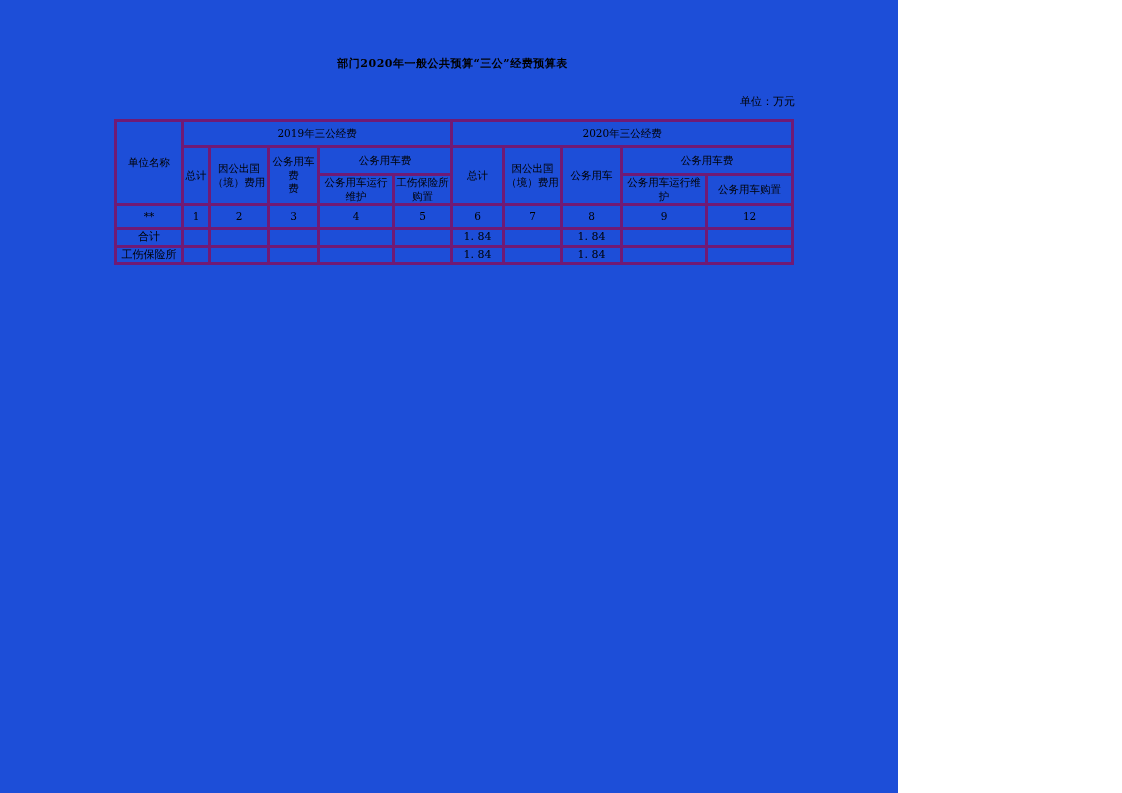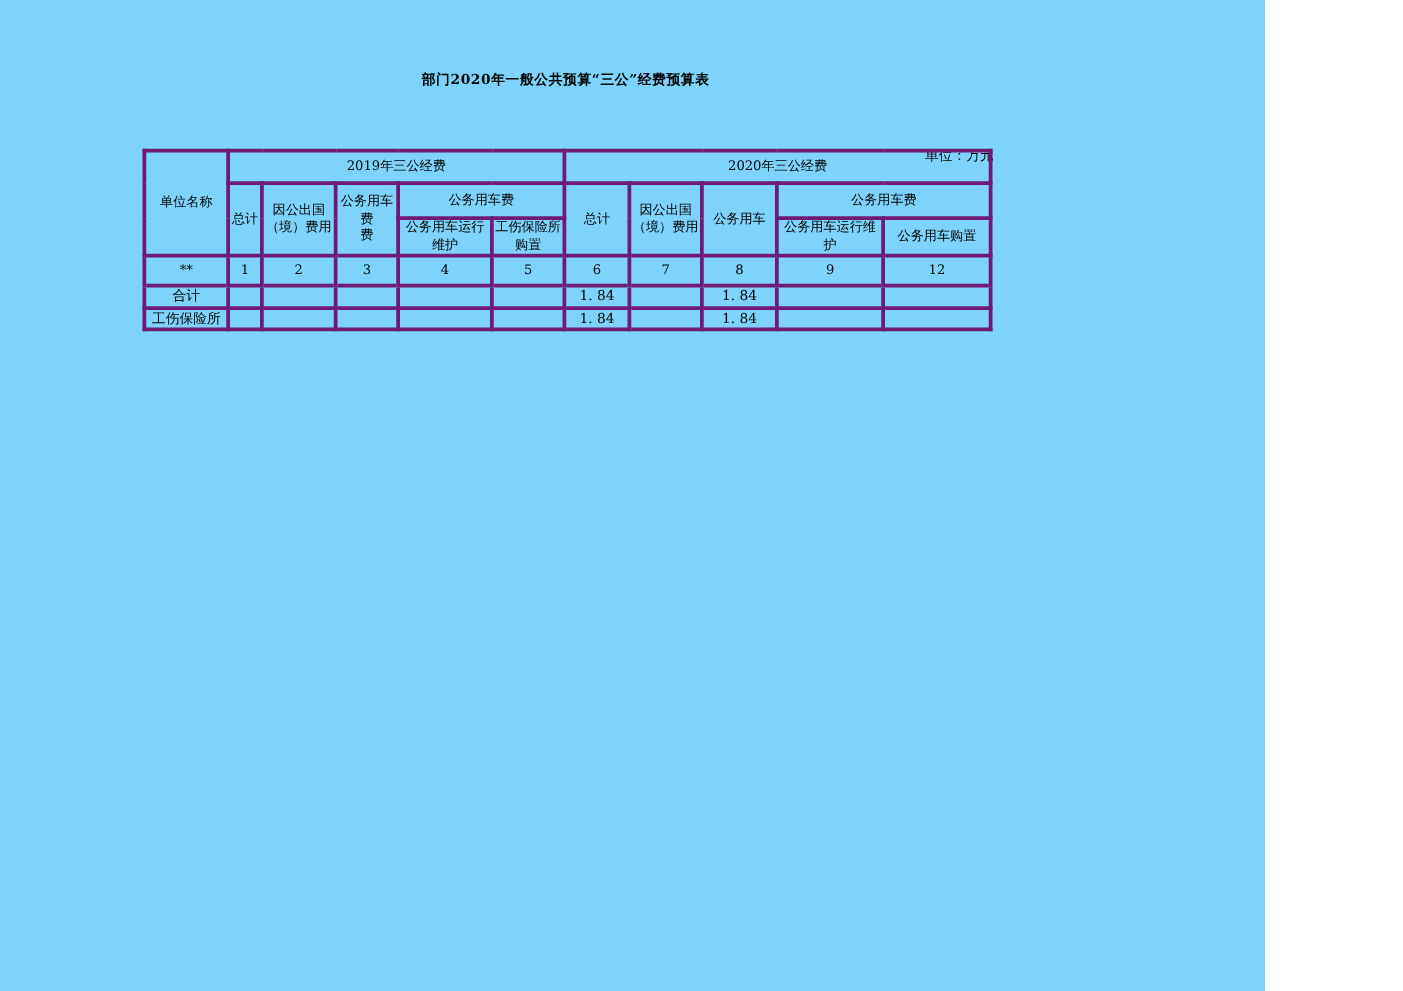--- a/index.html
+++ b/index.html
@@ -4,43 +4,42 @@
 <style>
   html, body {
     margin: 0;
     padding: 0;
     background: #ffffff;
     font-family: "DejaVu Serif", serif;
     color: #000000;
   }
   .page {
     position: relative;
-    width: 1012px;
+    width: 898px;
     height: 793px;
-    background: #7dd3fc;
+    background: #1d4ed8;
     overflow: hidden;
   }
   .doc-title {
     position: absolute;
     left: 114px;
     top: 56px;
     width: 677px;
     text-align: center;
     font-size: 11px;
     font-weight: bold;
     letter-spacing: 0.5px;
   }
   .unit-note {
     position: absolute;
     left: 114px;
     top: 94px;
     width: 681px;
     text-align: right;
     font-size: 11px;
-    margin-top: 23px;
   }
   table.budget {
     position: absolute;
     left: 114px;
     top: 119px;
     width: 677px;
     border-collapse: collapse;
     table-layout: fixed;
     border: 2px solid #000000;
   }

